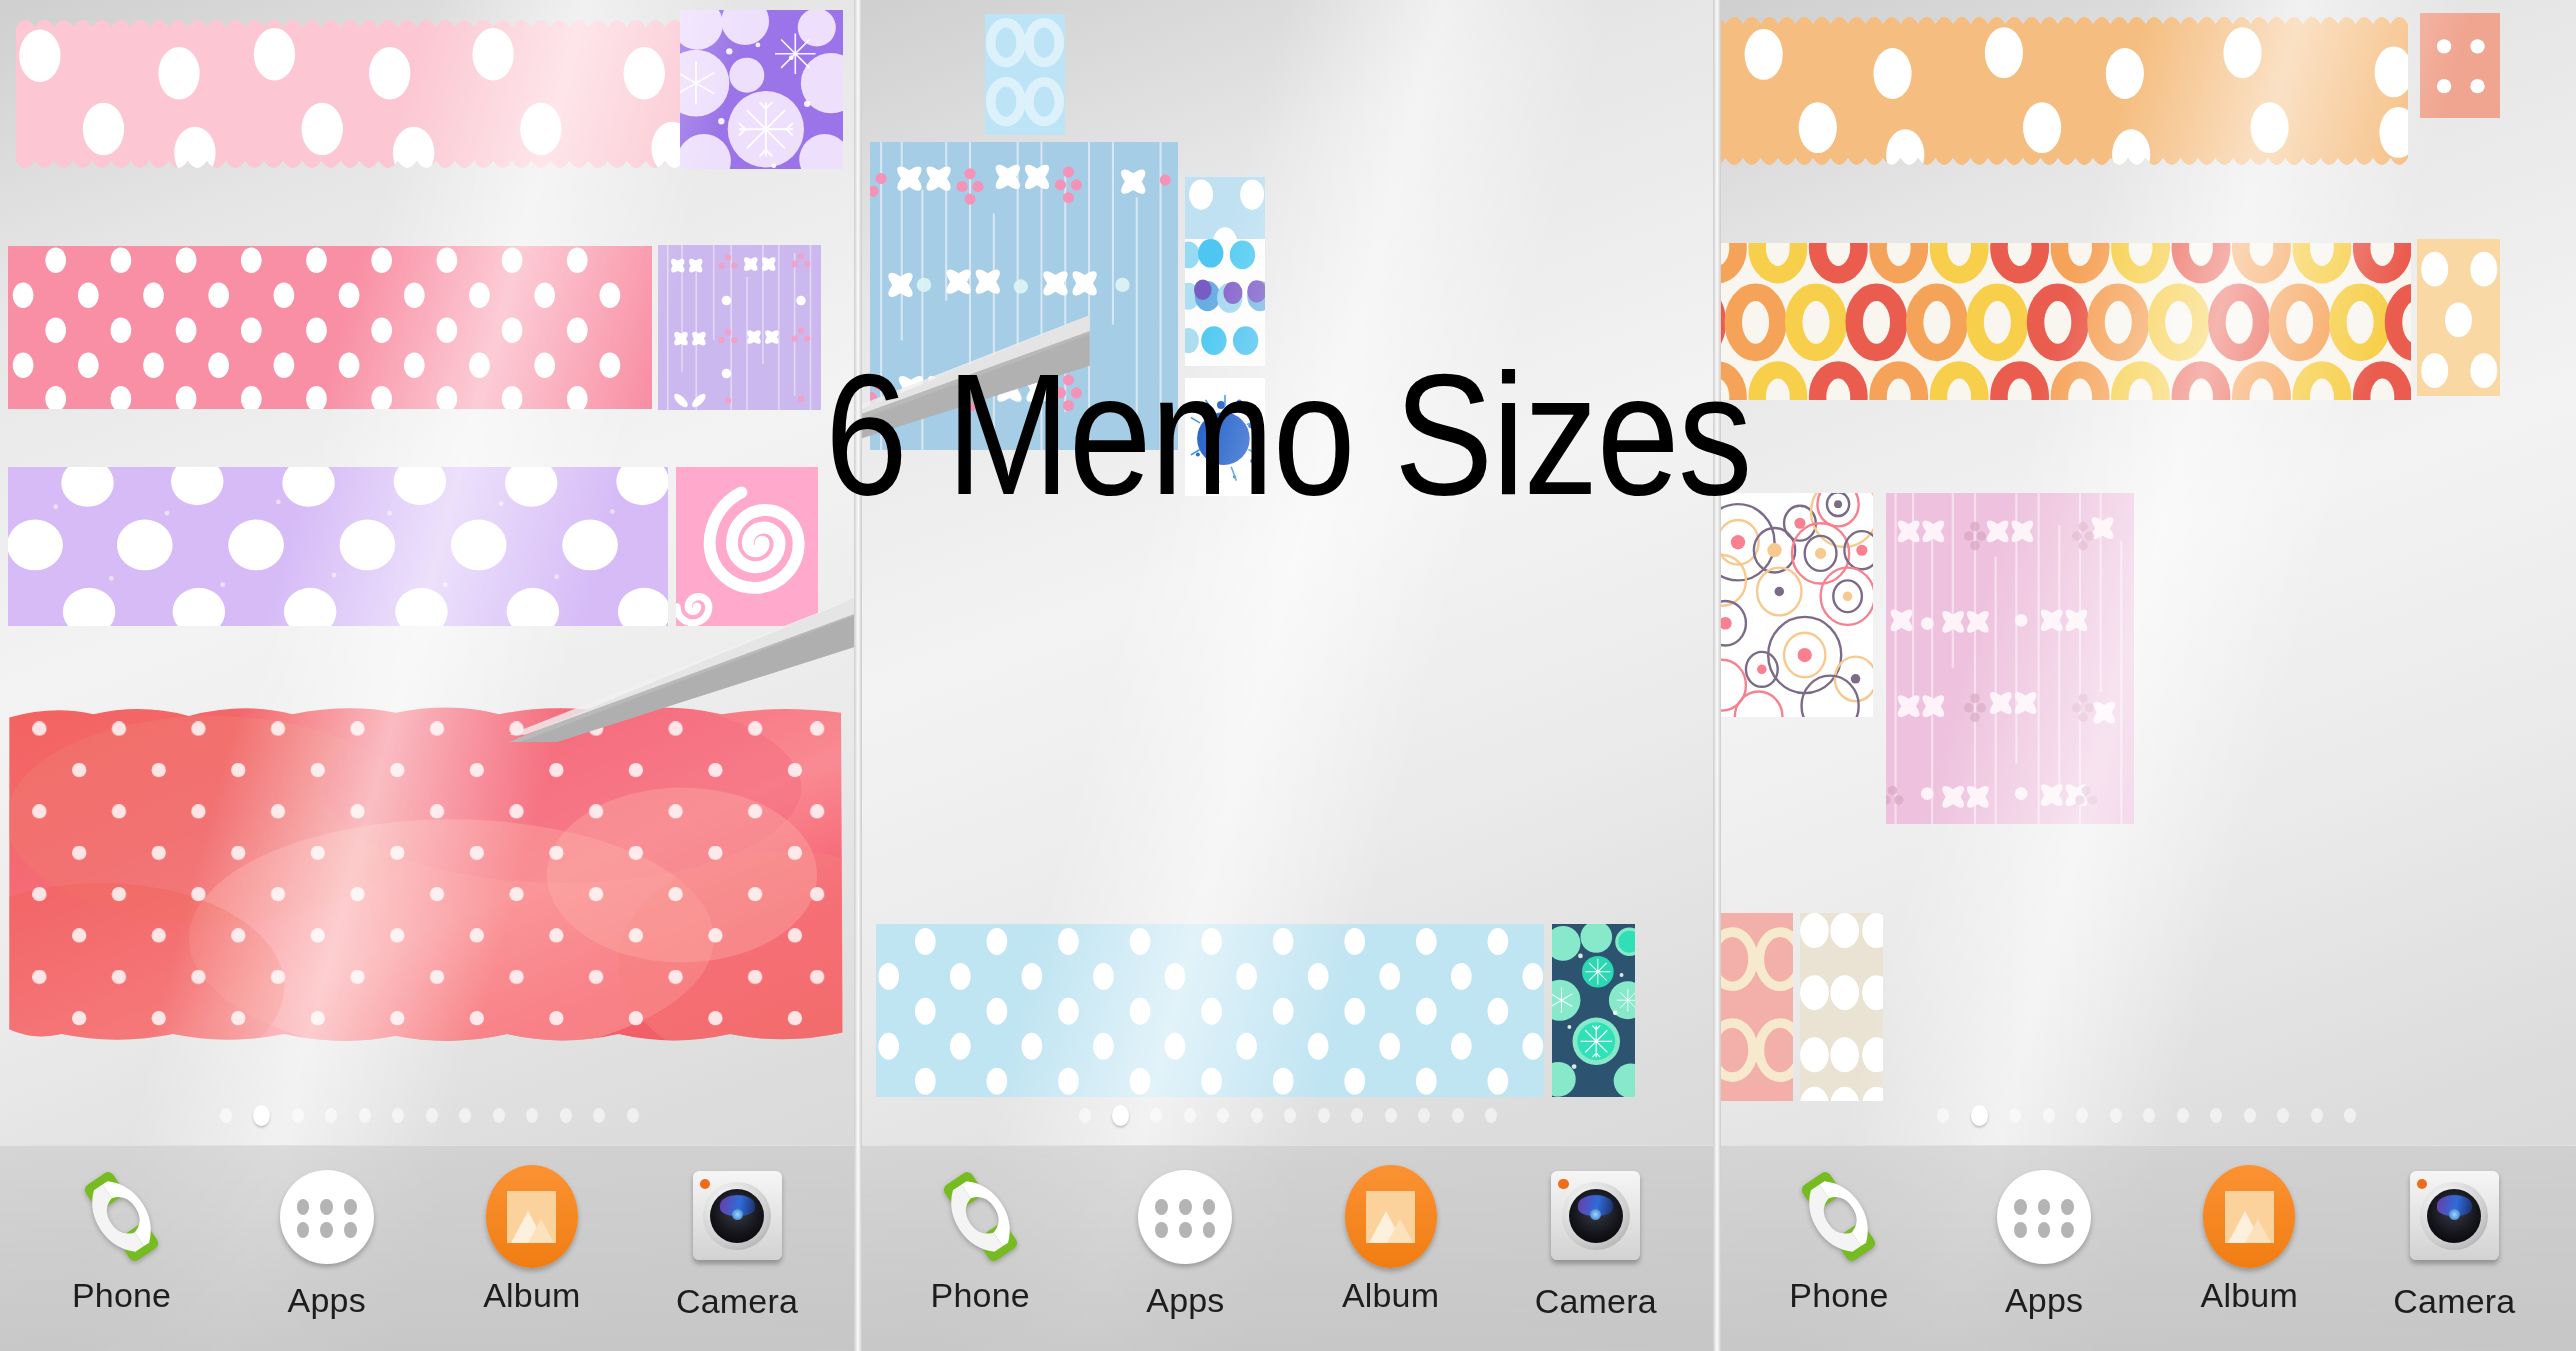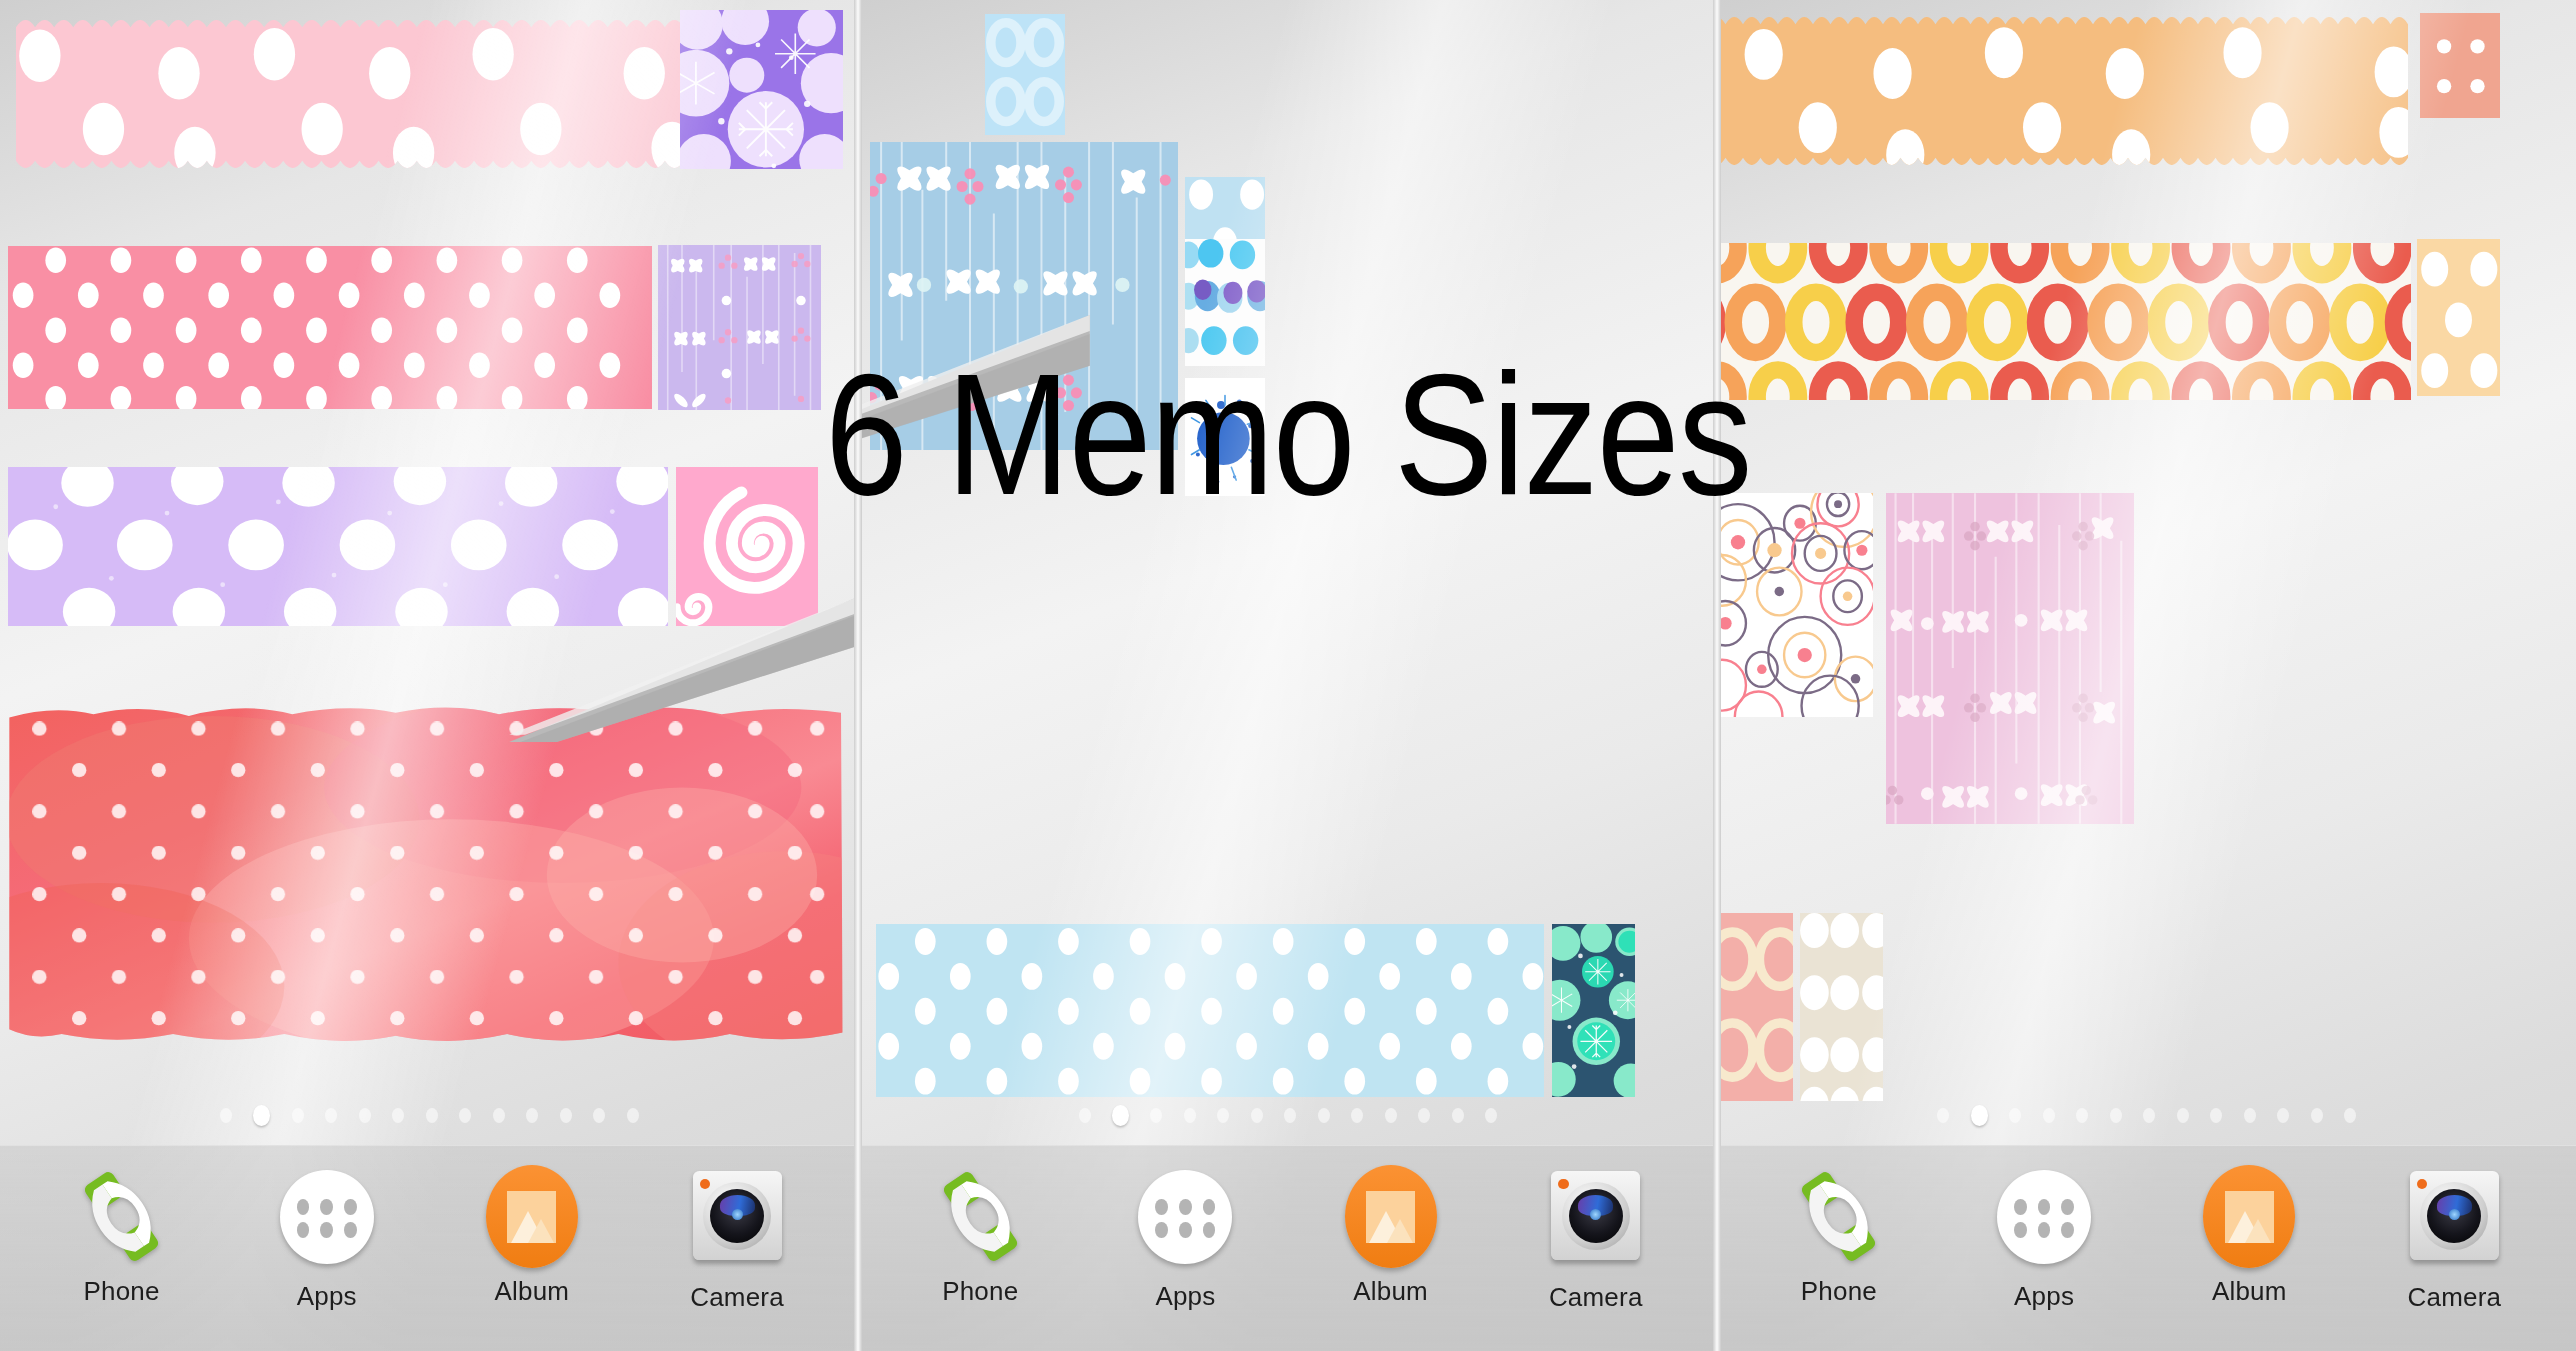--- a/index.html
+++ b/index.html
@@ -32,21 +32,21 @@
   .pagedots{ position:absolute; top:-38px; left:0; width:100%;
              display:flex; justify-content:center; gap:21.5px; }
   .pagedots span{ width:12px; height:15px; border-radius:50%;
                   background:rgba(255,255,255,.55); display:block; }
   .pagedots span.on{ width:16.7px; height:20.7px; background:#fff; margin-top:-3.2px;
                      box-shadow:0 1.6px 2.4px rgba(0,0,0,.22); }
   .dockrow{ position:absolute; left:0; top:19px; width:100%; height:159px;
             display:flex; justify-content:space-around; align-items:flex-start; padding:0 19px; }
   .dockitem{ width:151px; text-align:center; }
   .dockicon{ width:103px; height:103px; margin:0 auto 8px; position:relative; }
-  .dockitem label{ display:block; font-size:26px; color:#1d1d1d; letter-spacing:0.2px; }
+  .dockitem label{ display:block; font-size:34px; color:#1d1d1d; letter-spacing:0.2px; }
 
   
   .ico-phone{ }
   .ico-phone svg{ width:103px; height:103px; display:block;
                   filter:drop-shadow(0 2.4px 2.4px rgba(0,0,0,.25)); }
   
   .ico-apps{ width:94px; height:94px; border-radius:50%; background:#fff;
              margin:4.8px auto 0; box-shadow:0 3.2px 4.8px rgba(0,0,0,.25);
              display:flex; align-items:center; justify-content:center; }
   .ico-apps .grid{ display:grid; grid-template-columns:repeat(3,12.7px);

